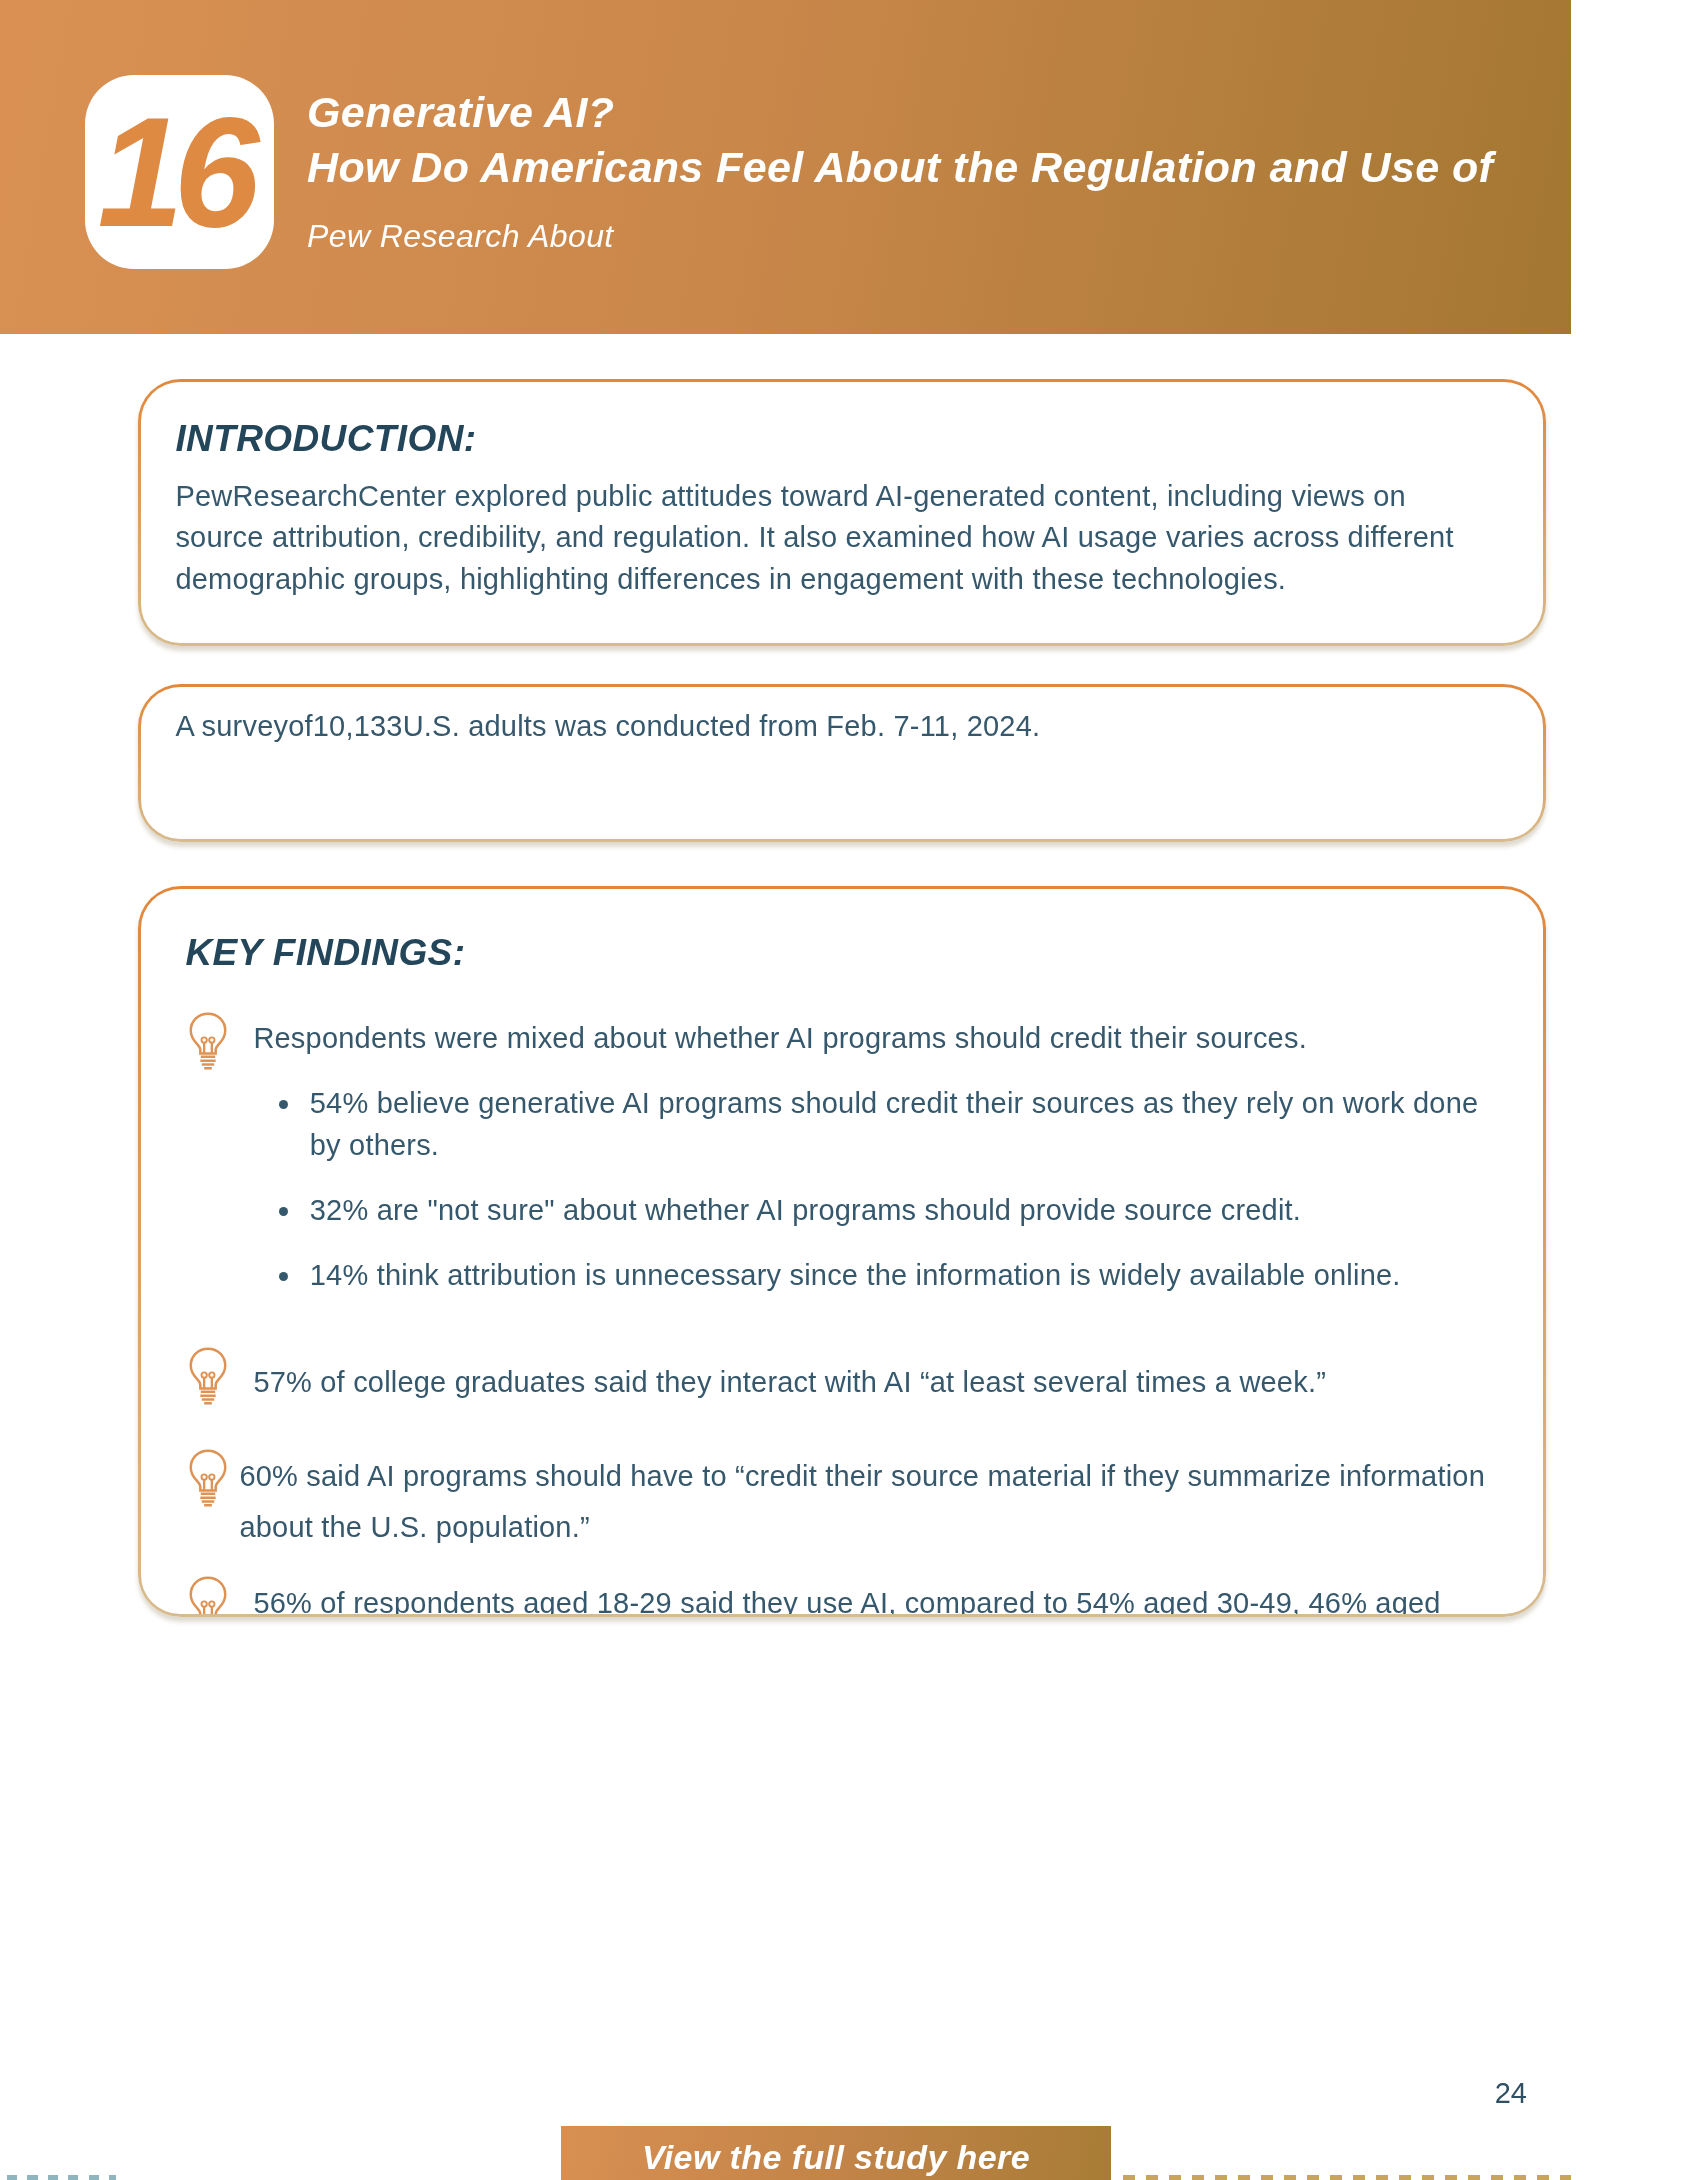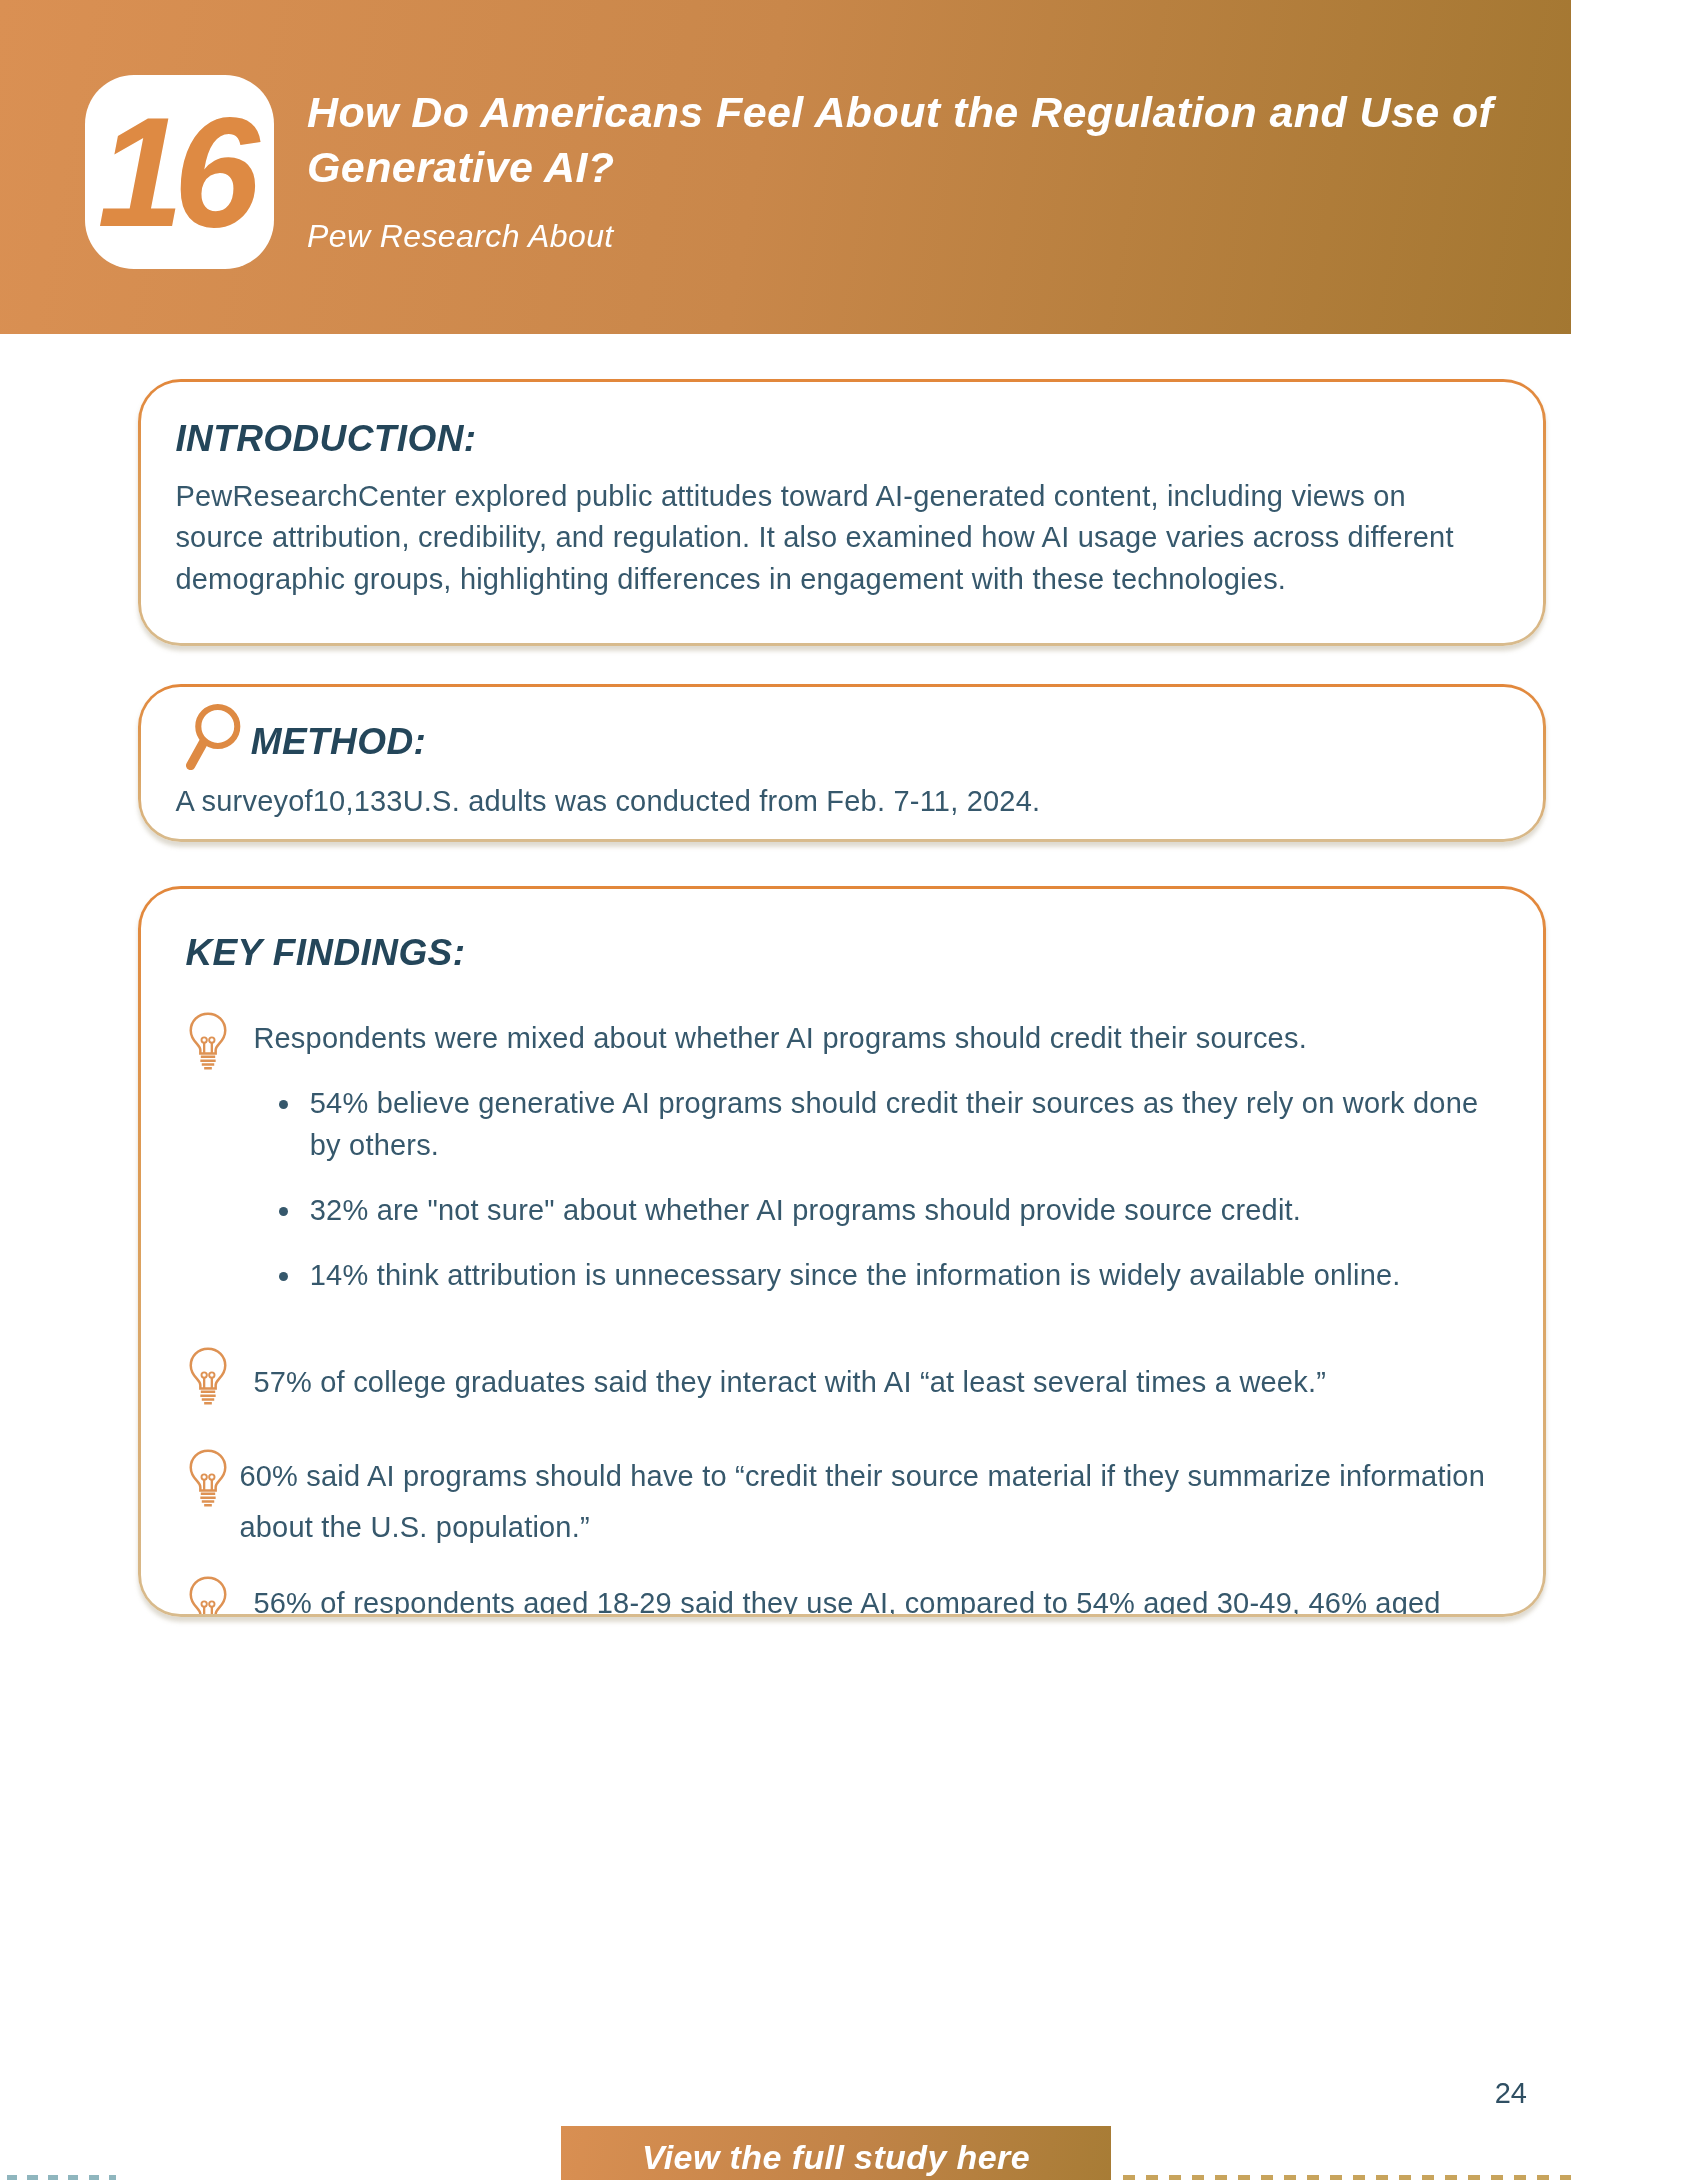--- a/index.html
+++ b/index.html
@@ -113,42 +113,35 @@
 </head>
 <body>
 
 <div class="page">
 
   <div class="header">
     <div class="badge">
       <span class="badge-num">16</span>
     </div>
     <div class="header-text">
+      <div class="title-line">Generative AI?</div>
       <div class="title-line">How Do Americans Feel About the Regulation and Use of</div>
-      <div class="title-line">Generative AI?</div>
       <div class="subtitle">Pew Research About</div>
     </div>
   </div>
 
   <div class="gbox box-intro">
     <div class="gbox-inner">
       <div class="box-heading">INTRODUCTION:</div>
       <div class="body-text">PewResearchCenter explored public attitudes toward AI-generated content, including views on source attribution, credibility, and regulation. It also examined how AI usage varies across different demographic groups, highlighting differences in engagement with these technologies.</div>
     </div>
   </div>
 
   <div class="gbox box-method">
     <div class="gbox-inner">
-      <div class="method-head">
-        <svg class="magnifier" viewBox="0 0 42 46">
-          <circle cx="25" cy="15" r="11.5" fill="none" stroke="#DE8A43" stroke-width="3.6"></circle>
-          <path d="M16.5 24.5 L9 38" fill="none" stroke="#DE8A43" stroke-width="5.5" stroke-linecap="round"></path>
-        </svg>
-        <span class="box-heading">METHOD:</span>
-      </div>
       <div class="body-text">A surveyof10,133U.S. adults was conducted from Feb. 7-11, 2024.</div>
     </div>
   </div>
 
   <div class="gbox box-findings">
     <div class="gbox-inner">
       <div class="box-heading">KEY FINDINGS:</div>
 
       <div class="finding f1">
         <svg class="bulb" viewBox="0 0 48 64">

